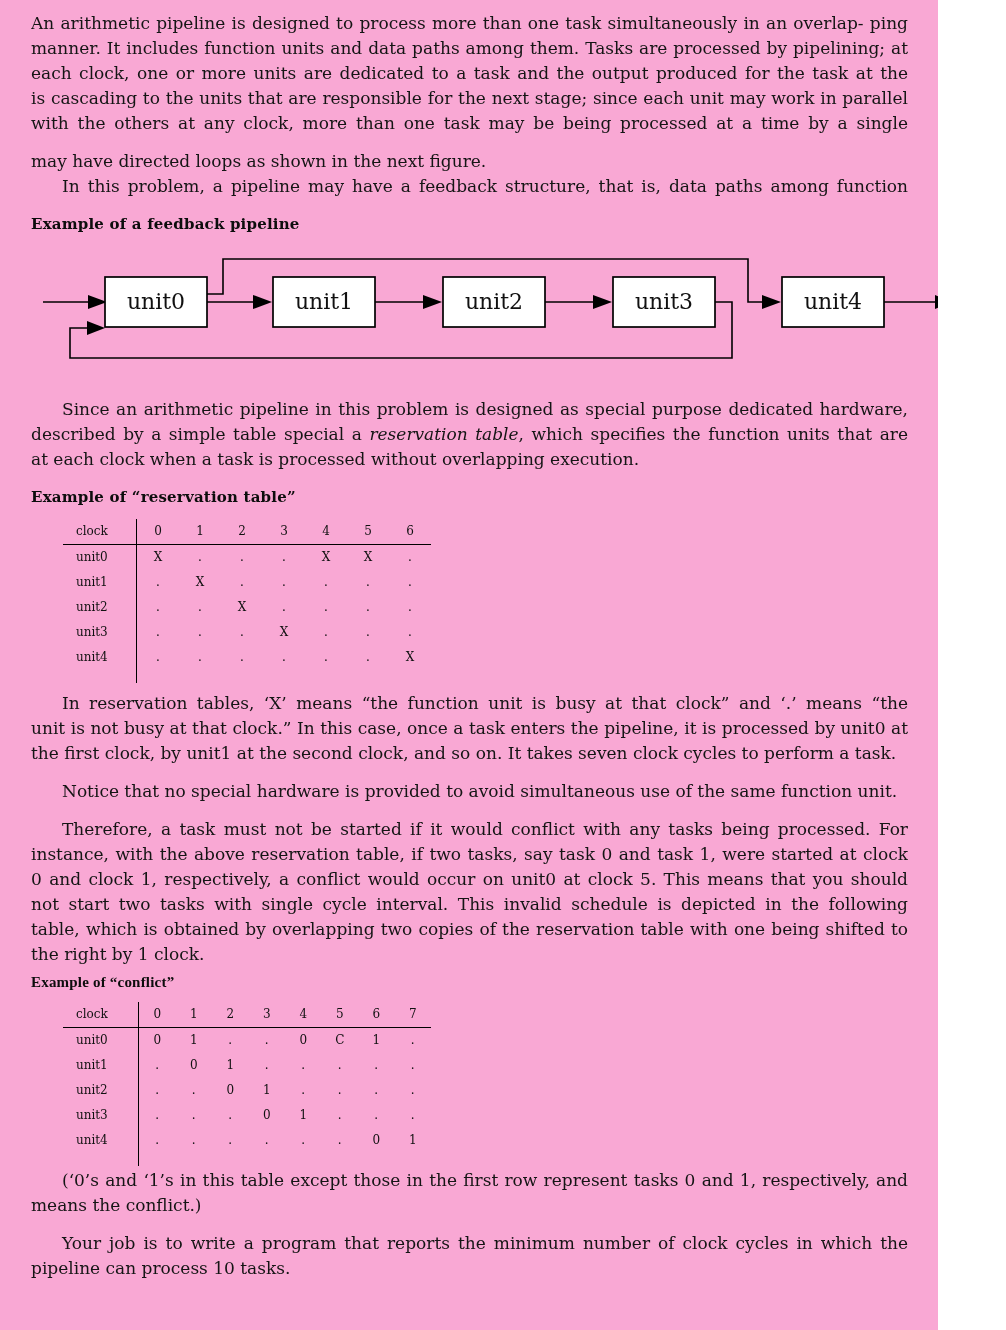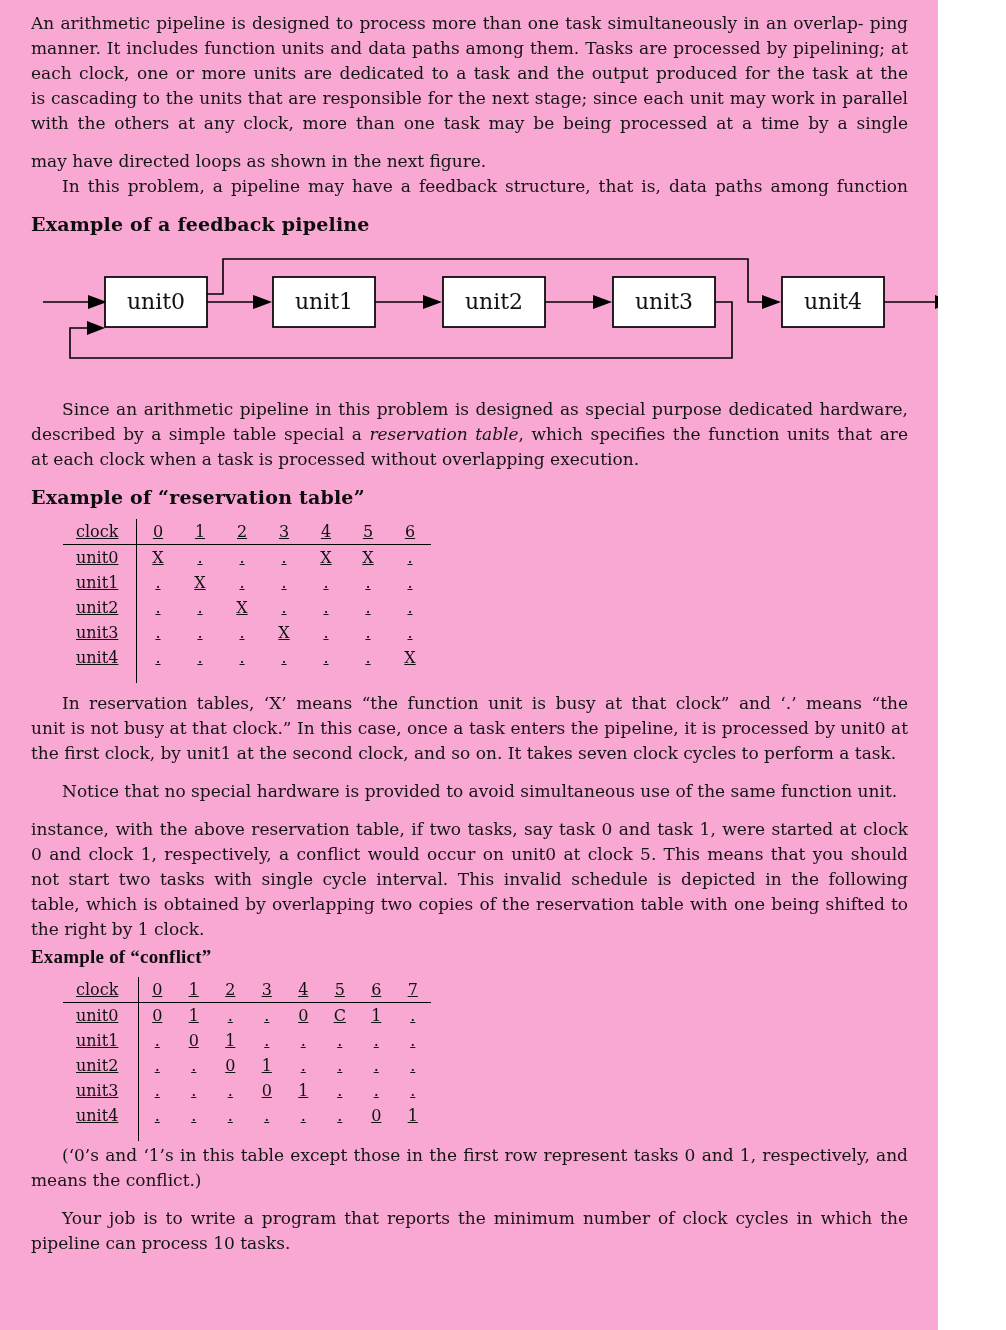--- a/index.html
+++ b/index.html
@@ -16,21 +16,21 @@
   .para{font-size:17px;}
   .jline{
     height:25px;line-height:25px;
     text-align:justify;text-align-last:justify;
     overflow:hidden;white-space:normal;
   }
   .jline.lastline{text-align-last:left;}
   .jline.indent{text-indent:31px;}
   .jline em{font-style:italic;}
   .heading{
-    font-size:19px;font-weight:bold;line-height:24px;
+    font-size:15px;font-weight:bold;line-height:24px;
     color:#0d0d0d;letter-spacing:0.2px;
   }
   .h1{margin-top:13px;}
   .h2{margin-top:13px;}
   .h3{margin-top:3px;font-family:Liberation Serif, serif;}
   .p1{margin-top:0;}
   .p2{margin-top:13px;}
   .p3{margin-top:18px;}
   .p4{margin-top:8px;}
   .p5{margin-top:13px;}
@@ -42,21 +42,21 @@
   .fig-line{stroke:#000;stroke-width:1.6;fill:none;}
   .fig-box{stroke:#000;stroke-width:1.7;fill:#ffffff;}
   .fig-arrow{fill:#000;stroke:none;}
   .fig-label{
     font-family:"DejaVu Serif", serif;
     font-size:22px;fill:#111;
   }
   table.dtable{
     border-collapse:collapse;
     margin-left:32px;
-    font-size:16px;color:#111;text-decoration:underline;
+    font-size:12px;color:#111;
   }
   .dtable.res{margin-top:10px;}
   .dtable.con{margin-top:8px;}
   .dtable td{
     padding:0;height:25px;line-height:25px;
     font-family:"DejaVu Serif", serif;
   }
   .dtable td.lbl{
     text-align:left;padding-left:13px;
     border-right:1.5px solid #000;
@@ -206,20 +206,21 @@
       <div class="jline indent"><span>In reservation tables, ‘X’ means “the function unit is busy at that clock” and ‘.’ means “the function</span></div>
       <div class="jline"><span>unit is not busy at that clock.” In this case, once a task enters the pipeline, it is processed by unit0 at</span></div>
       <div class="jline lastline"><span>the first clock, by unit1 at the second clock, and so on. It takes seven clock cycles to perform a task.</span></div>
     </div>
 
   <div class="para p5">
       <div class="jline lastline indent"><span>Notice that no special hardware is provided to avoid simultaneous use of the same function unit.</span></div>
     </div>
 
   <div class="para p6">
+      <div class="jline indent"><span>Therefore, a task must not be started if it would conflict with any tasks being processed.  For</span></div>
       <div class="jline"><span>instance, with the above reservation table, if two tasks, say task 0 and task 1, were started at clock</span></div>
       <div class="jline"><span>0 and clock 1, respectively, a conflict would occur on unit0 at clock 5.  This means that you should</span></div>
       <div class="jline"><span>not start two tasks with single cycle interval. This invalid schedule is depicted in the following process</span></div>
       <div class="jline"><span>table, which is obtained by overlapping two copies of the reservation table with one being shifted to</span></div>
       <div class="jline lastline"><span>the right by 1 clock.</span></div>
     </div>
 
   <div class="heading h3">Example of “conflict”</div>
 
   <table class="dtable con">

